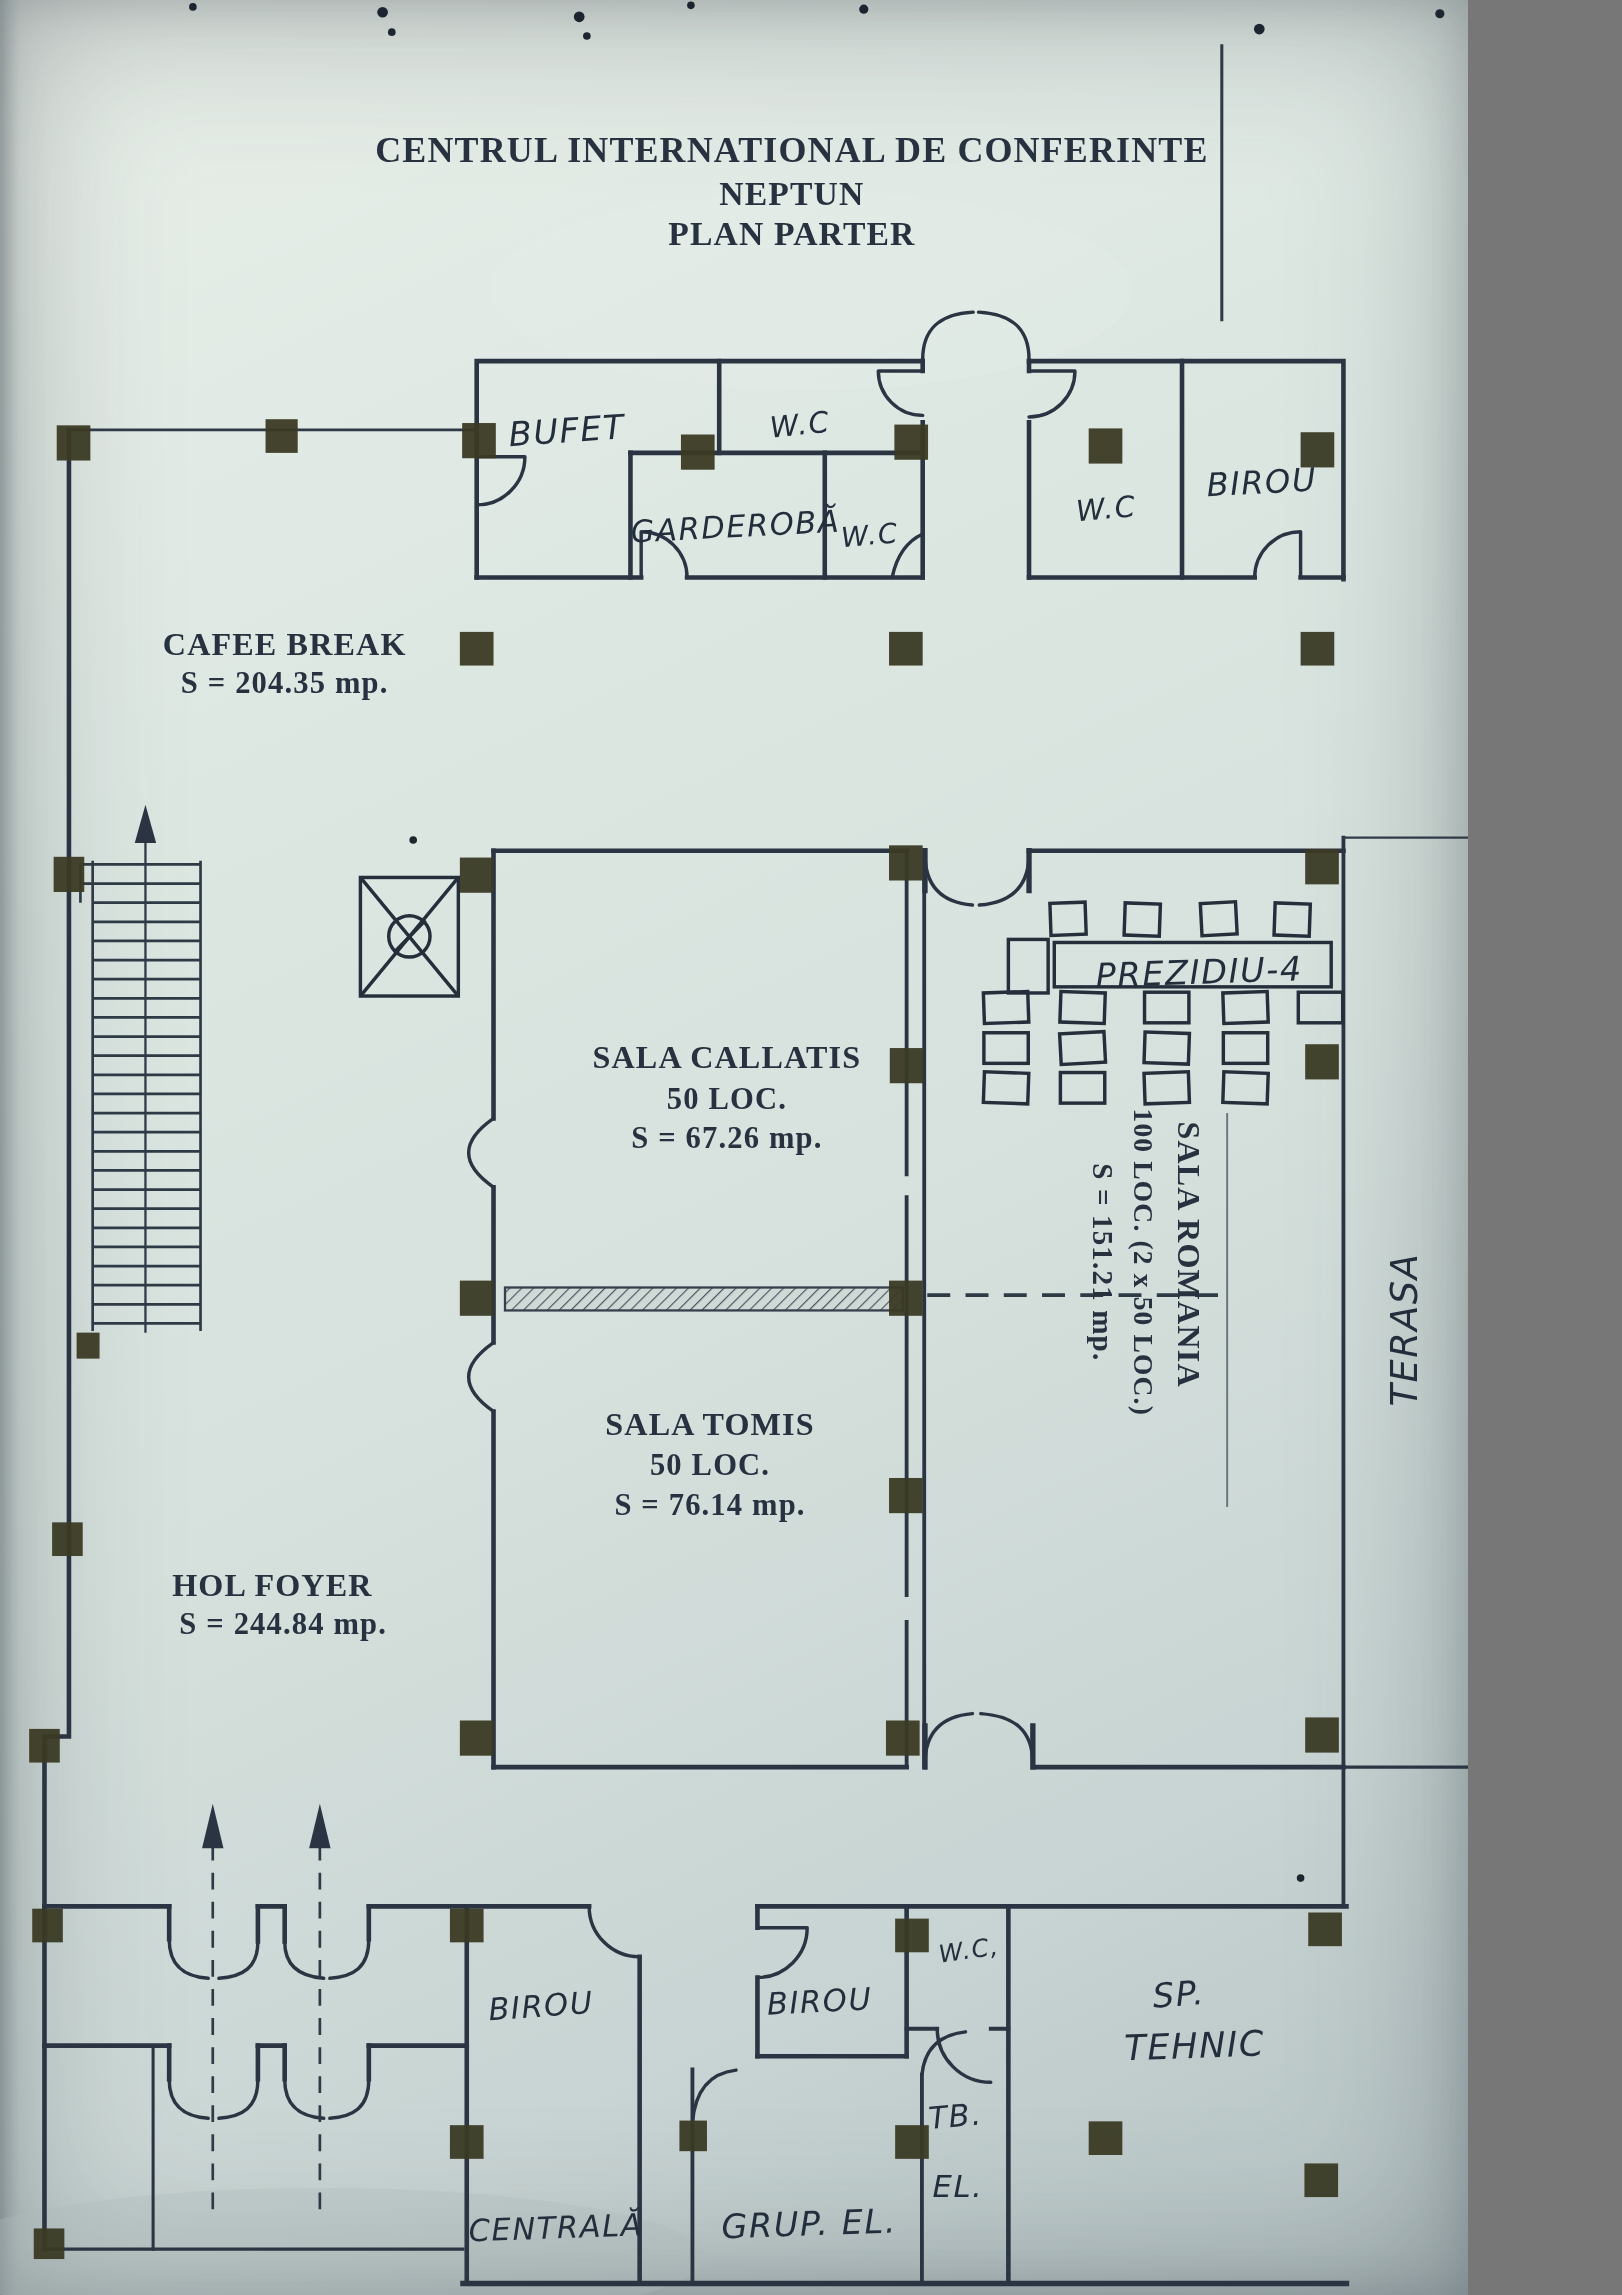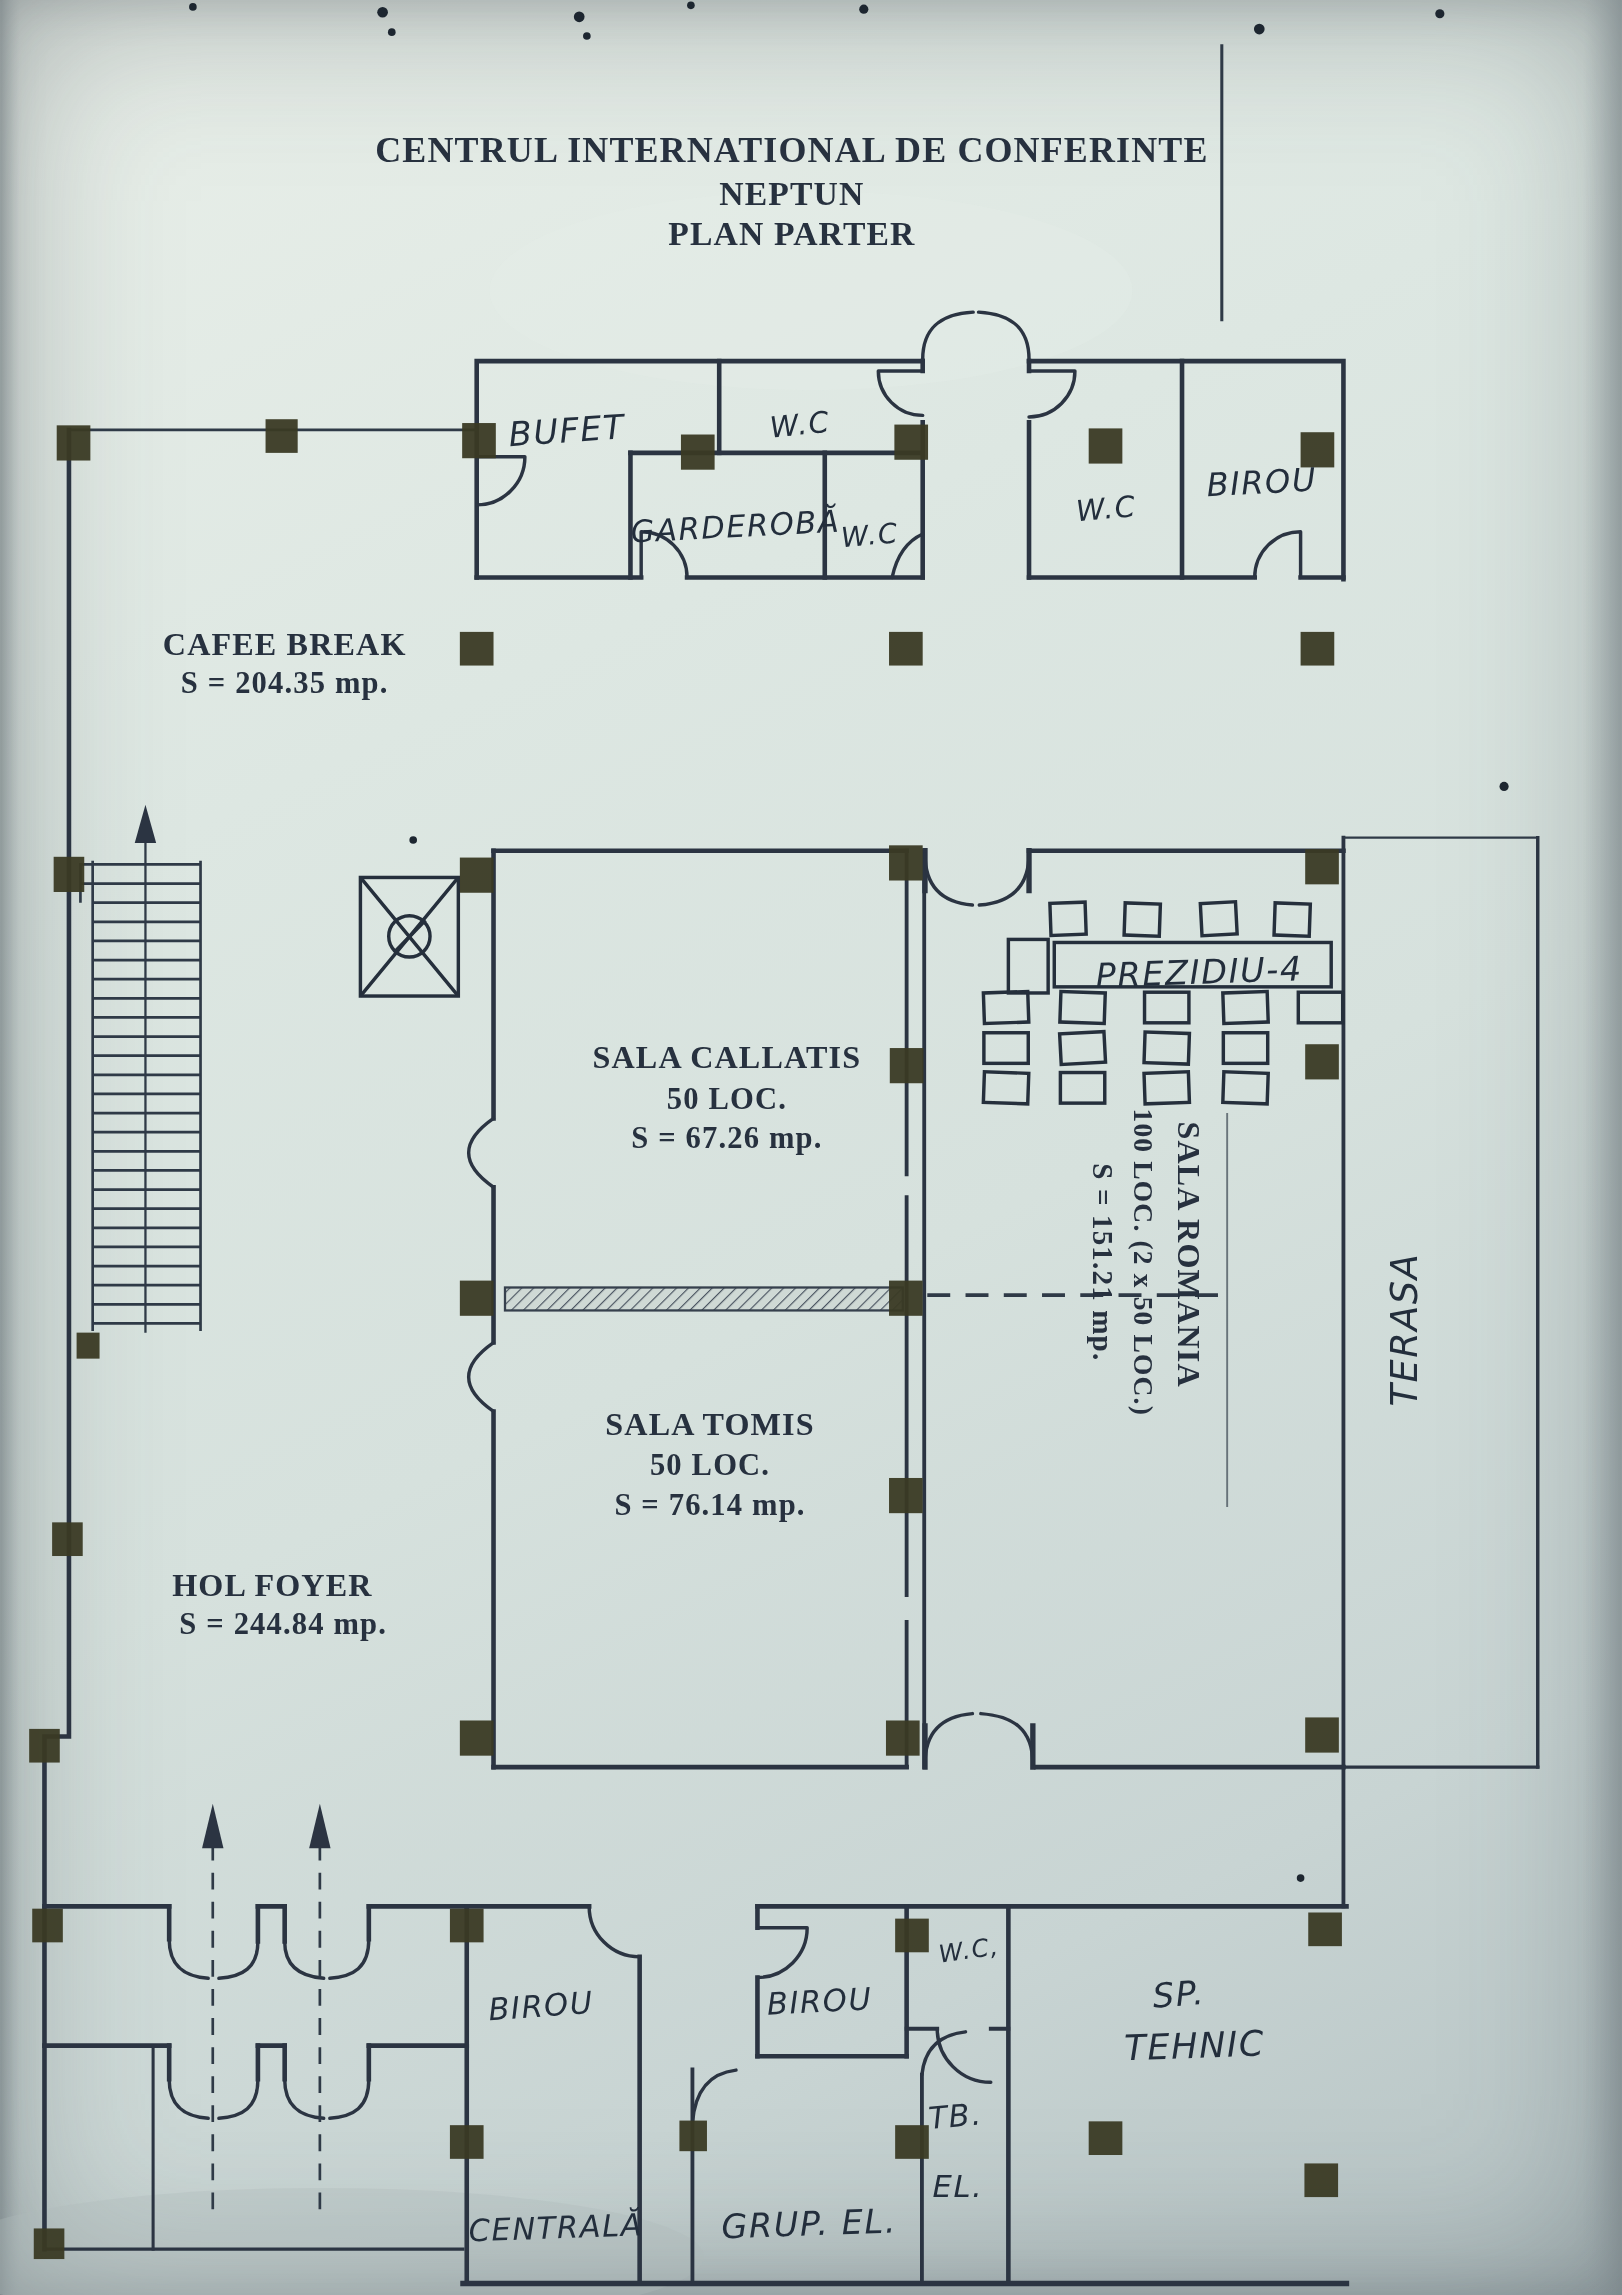--- a/index.html
+++ b/index.html
@@ -1,17 +1,17 @@
 <!DOCTYPE html>
 <html style="font-size:12.2px"><head>
 <meta charset="utf-8">
 <style>
   html,body{margin:0;padding:0;background:#777;}
   #paper{
-    position:relative;width:1622px;height:2295px;overflow:hidden;
+    position:relative;width:1468px;height:2295px;overflow:hidden;
     background:linear-gradient(155deg,#e9efe9 0%,#dde7e2 30%,#d6e1dd 55%,#c8d4d3 80%,#b4c1c2 100%);
     box-shadow:inset 0 0 168px rgba(55,65,72,.40), inset 0 0 46px rgba(55,65,72,.22);
     font-family:"Liberation Serif", serif;
   }
   svg{position:absolute;left:0;top:0;}
   .wall{stroke:#2b3442;fill:none;stroke-linecap:square;}
   .thin{stroke:#2f3a47;fill:none;}
   .door{stroke:#2b3442;fill:none;stroke-width:4.5;stroke-linecap:round;}
   .furn{stroke:#252f3c;fill:none;stroke-width:4.5;}
   .col{fill:#3a3a24;opacity:.95;}

